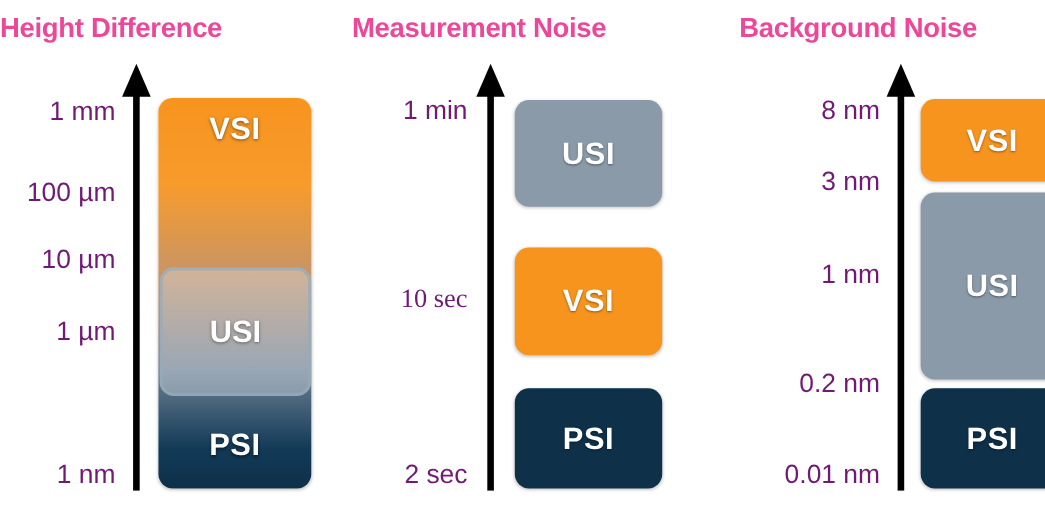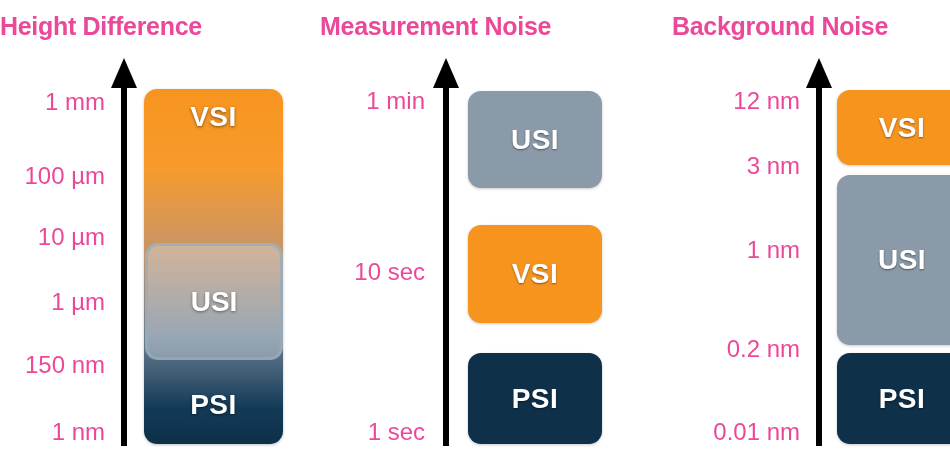--- a/index.html
+++ b/index.html
@@ -62,21 +62,21 @@
     border-left: 13px solid transparent;
     border-right: 13px solid transparent;
     border-bottom: 30px solid #000000;
   }
 
   
   .tick {
     position: absolute;
     text-align: right;
     font-size: 24px;
-    color: #ec4899;
+    color: #701a75;
     white-space: nowrap;
     transform: translateY(-50%);
     line-height: 1;
   }
 
   
   .box {
     position: absolute;
     border-radius: 13px;
     display: flex;
@@ -139,21 +139,20 @@
 
     <div class="axis" style="left:111px;">
       <div class="head"></div>
       <div class="shaft"></div>
     </div>
 
     <div class="tick" style="right:215px; top:102px;">1 mm</div>
     <div class="tick" style="right:215px; top:176px;">100 µm</div>
     <div class="tick" style="right:215px; top:237px;">10 µm</div>
     <div class="tick" style="right:215px; top:302px;">1 µm</div>
-    <div class="tick" style="right:215px; top:365px;">150 nm</div>
     <div class="tick" style="right:215px; top:432px;">1 nm</div>
 
     <div class="grad-bar" style="left:144px; top:89px; width:139px; height:355px;"></div>
 
     <div class="grad-label" style="left:144px; width:139px; top:117px;">VSI</div>
 
     <div class="overlay-box" style="left:145px; top:243px; width:138px; height:117px;">
       <span class="box-label">USI</span>
     </div>
 
@@ -162,22 +161,22 @@
 
   <div class="panel" id="panel-1">
     <div class="panel-title">Measurement Noise</div>
 
     <div class="axis" style="left:113px;">
       <div class="head"></div>
       <div class="shaft"></div>
     </div>
 
     <div class="tick" style="right:215px; top:101px;">1 min</div>
-    <div class="tick" style="right:215px; top:272px;">10 sec</div>
-    <div class="tick" style="right:215px; top:432px;">1 sec</div>
+    <div class="tick" style="right:215px; top:272px;font-family:Liberation Serif, serif;">10 sec</div>
+    <div class="tick" style="right:215px; top:432px;">2 sec</div>
 
     <div class="box solid-box" style="left:148px; top:91px; width:134px; height:97px; background:#8A9AA8;">
       <span class="box-label">USI</span>
     </div>
 
     <div class="box solid-box" style="left:148px; top:225px; width:134px; height:98px; background:#F7941E;">
       <span class="box-label">VSI</span>
     </div>
 
     <div class="box solid-box" style="left:148px; top:353px; width:134px; height:91px; background:#0E3049;">
@@ -186,21 +185,21 @@
   </div>
 
   <div class="panel" id="panel-2">
     <div class="panel-title">Background Noise</div>
 
     <div class="axis" style="left:134px;">
       <div class="head"></div>
       <div class="shaft"></div>
     </div>
 
-    <div class="tick" style="right:182px; top:101px;">12 nm</div>
+    <div class="tick" style="right:182px; top:101px;">8 nm</div>
     <div class="tick" style="right:182px; top:166px;">3 nm</div>
     <div class="tick" style="right:182px; top:250px;">1 nm</div>
     <div class="tick" style="right:182px; top:349px;">0.2 nm</div>
     <div class="tick" style="right:182px; top:432px;">0.01 nm</div>
 
     <div class="box solid-box" style="left:165px; top:90px; width:130px; height:75px; background:#F7941E;">
       <span class="box-label">VSI</span>
     </div>
 
     <div class="box solid-box" style="left:165px; top:175px; width:130px; height:170px; background:#8A9AA8;">

